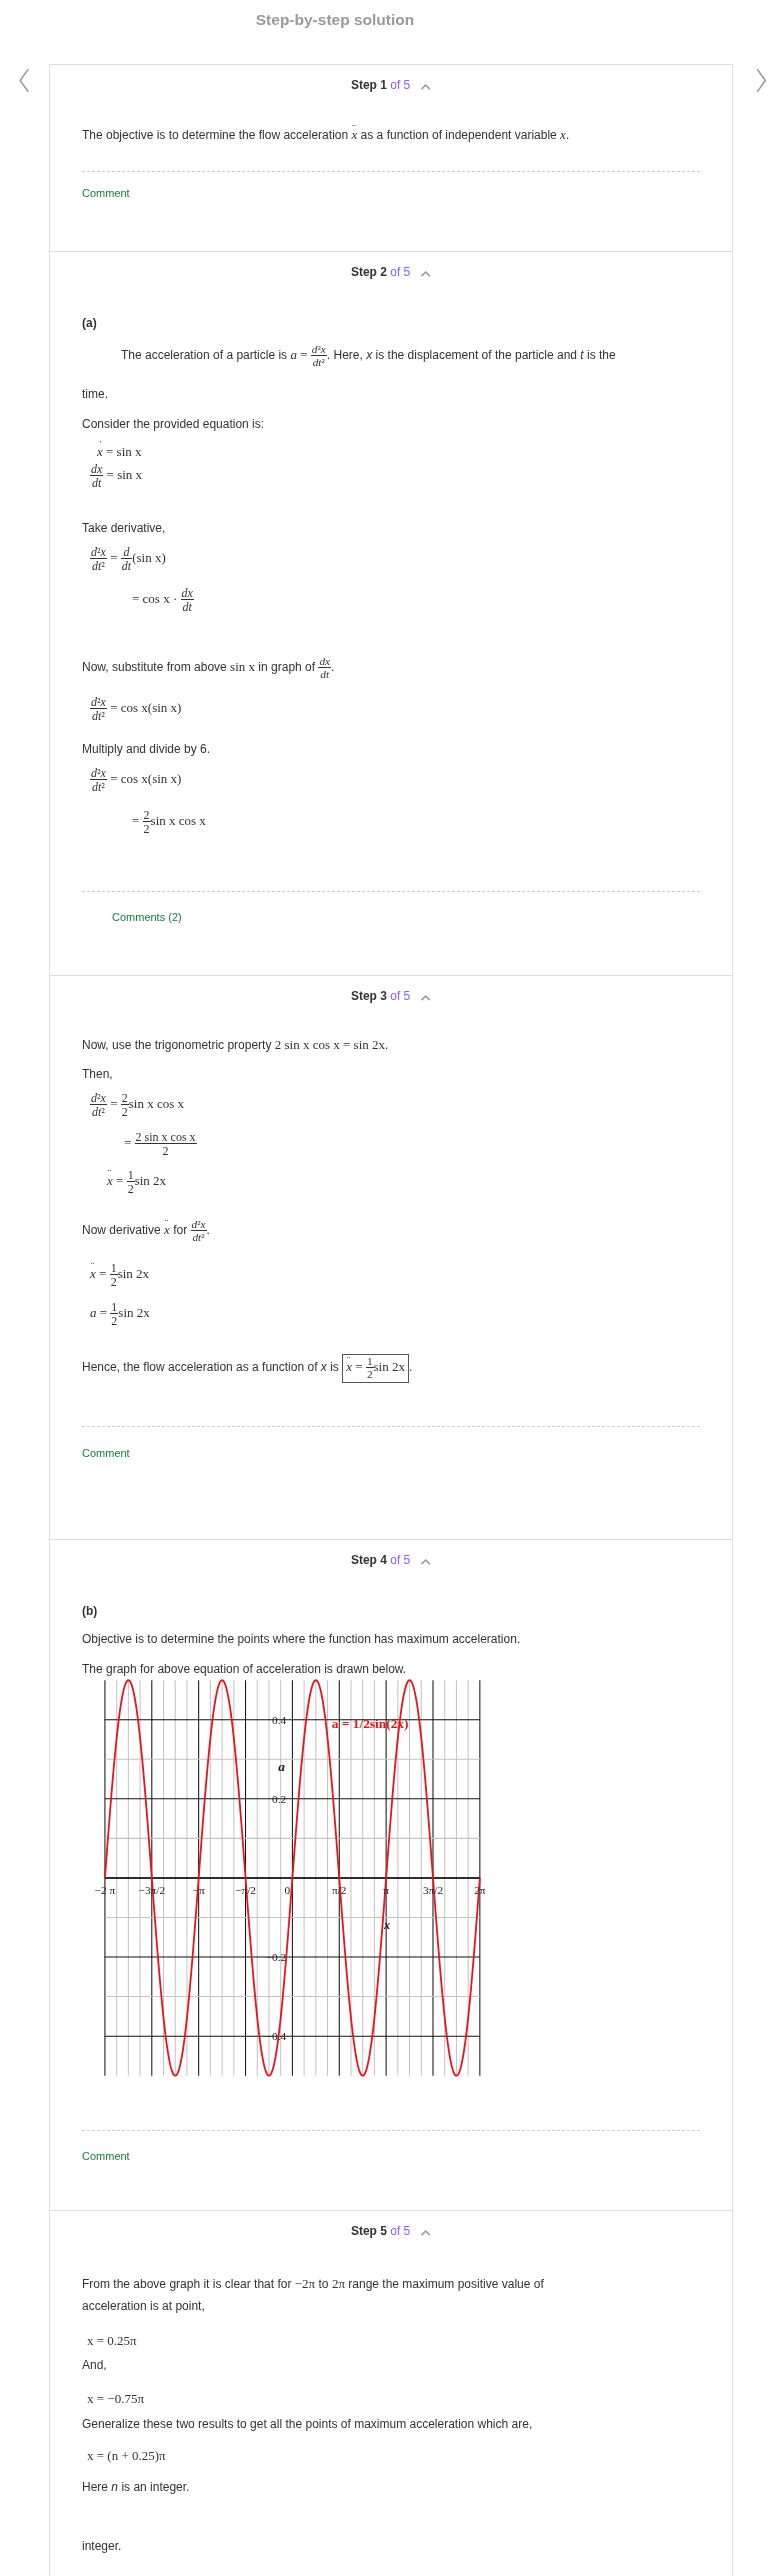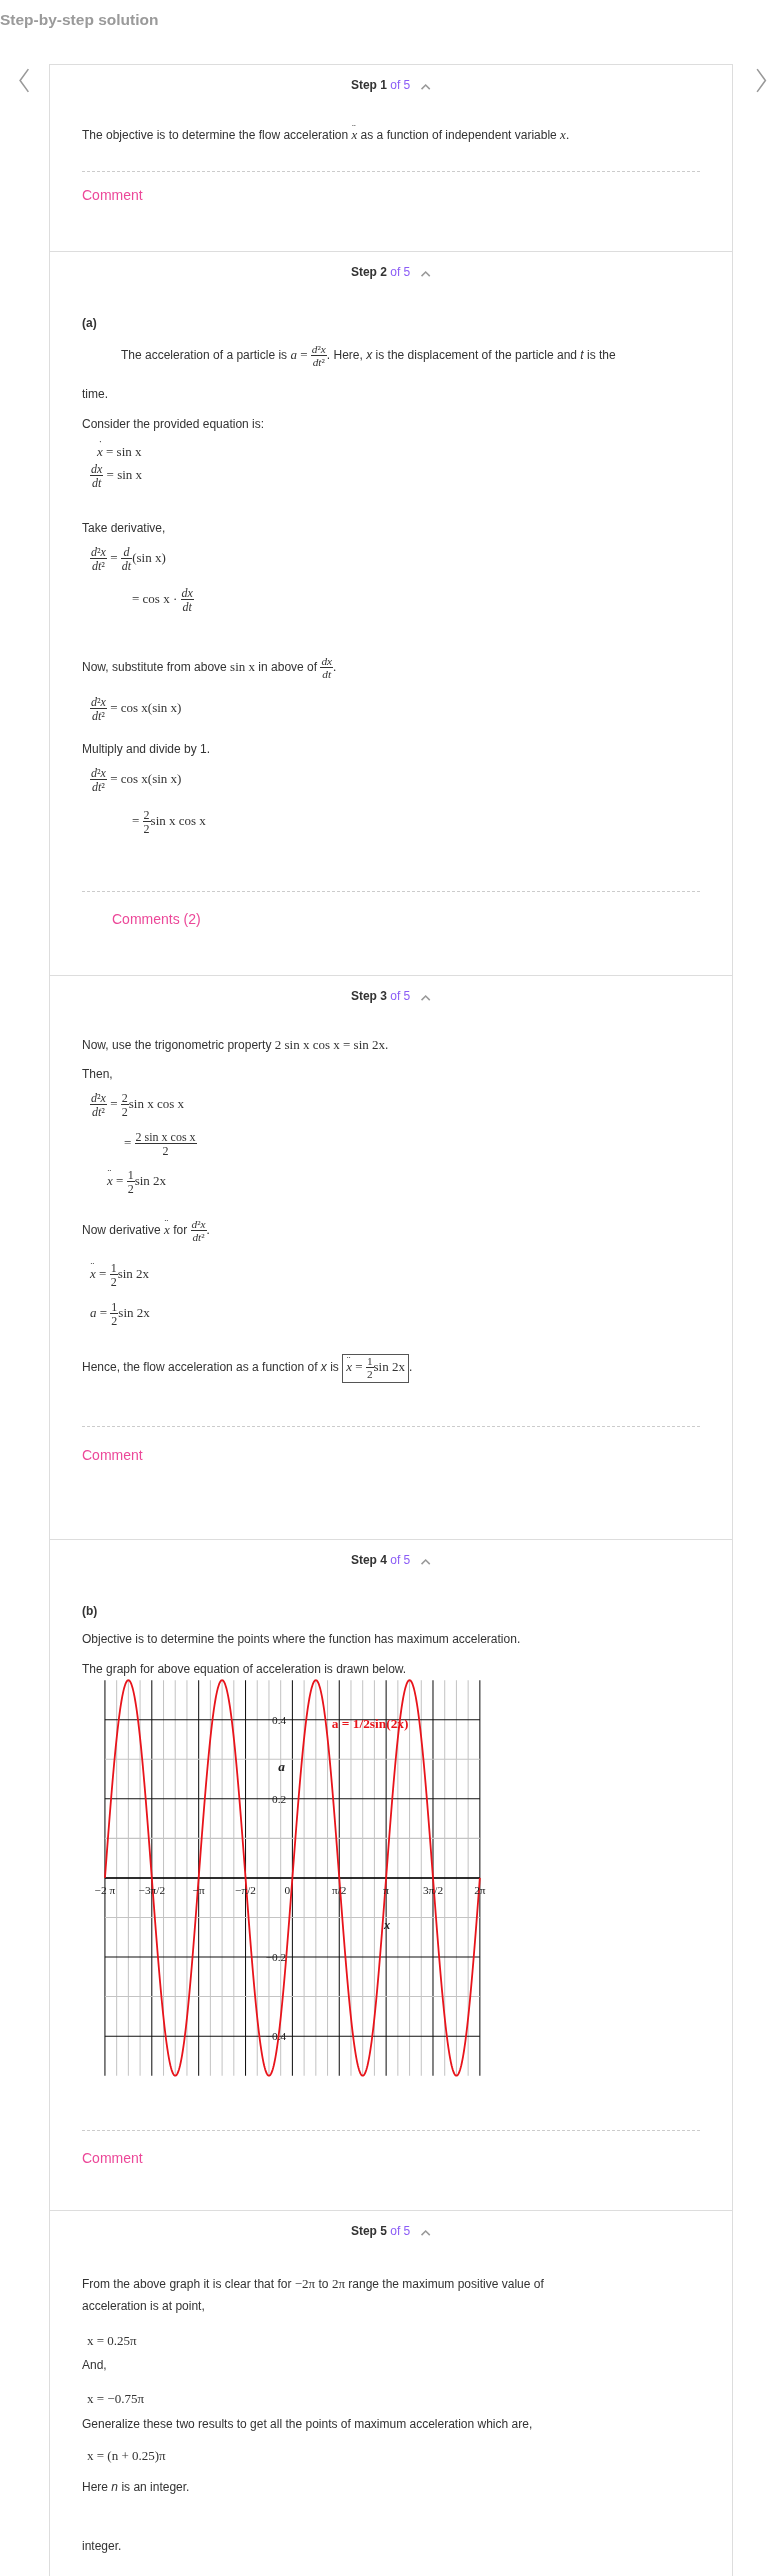--- a/index.html
+++ b/index.html
@@ -1,33 +1,33 @@
 <!DOCTYPE html>
 <html style="font-size:8.2px"><head>
 <meta charset="utf-8">
 <style>
   html, body { margin: 0; padding: 0; background: #ffffff; }
   body { width: 783px; height: 2648px; position: relative; font-family: "Liberation Sans", sans-serif; color: #333333; }
-  .page-title { position: absolute; top: 11.3px; left: 0; width: 670px; text-align: left; font-size: 15.5px; font-weight: bold; color: #9a9a9a; }
+  .page-title { position: absolute; top: 11.3px; left: 0; width: 670px; text-align: center; font-size: 15.5px; font-weight: bold; color: #9a9a9a; }
   .nav-arrow { position: absolute; top: 67px; width: 15.5px; height: 27px; cursor: pointer; }
   .nav-arrow svg { width: 15.5px; height: 27px; }
   .nav-prev { left: 16.5px; }
   .nav-next { left: 753px; }
   .container { position: absolute; left: 49px; top: 64px; width: 682px; border: 1px solid #dddddd; border-bottom: none; background: #fff; }
   .step { position: relative; border-bottom: 1px solid #dddddd; box-sizing: border-box; padding: 0 32px; }
   .step-header { text-align: center; font-size: 12px; padding-top: 13.4px; height: 26px; }
   .step-header .step-num { font-weight: bold; color: #333; }
   .step-header .step-of { color: #8b5cf6; }
   .step-header .chevron { display: inline-block; margin-left: 6.2px; width: 11.3px; height: 7.2px; vertical-align: middle; cursor: pointer; }
   .para { font-size: 12px; line-height: 15.5px; margin: 0; position: absolute; left: 32px; }
   .math { font-family: "Liberation Serif", serif; font-size: 13px; color: #333; }
   .math i { font-style: italic; }
   .part-label { font-size: 12px; font-weight: bold; position: absolute; left: 32px; }
   .divider { position: absolute; left: 32px; right: 32px; border-top: 1px dashed #cccccc; height: 0; }
-  .comment-link { position: absolute; left: 32px; font-size: 14px; color: #ec4899; cursor: pointer; }
+  .comment-link { position: absolute; left: 32px; font-size: 11px; color: #15803d; cursor: pointer; }
   .frac { display: inline-block; vertical-align: middle; text-align: center; font-family: "Liberation Serif", serif; line-height: 1; }
   .frac .num { display: block; padding: 0 1px; font-size: 11.3px; }
   .frac .den { display: block; border-top: 0.8px solid #333; padding: 1px 1px 0; font-size: 11.3px; }
   .eq { position: absolute; font-family: "Liberation Serif", serif; font-size: 13px; white-space: nowrap; color: #333; }
   .eq .frac .num, .eq .frac .den { font-size: 12px; }
   .boxed { display: inline-block; border: 1px solid #555; padding: 1px 3.1px; vertical-align: middle; }
   .ddot { position: relative; display: inline-block; font-style: italic; }
   .ddot::before { content: "\00A8"; position: absolute; left: 0.5px; top: -6.2px; font-style: normal; font-size: 11.3px; }
   .sdot { position: relative; display: inline-block; font-style: italic; }
   .sdot::before { content: "\02D9"; position: absolute; left: 1.5px; top: -6.2px; font-style: normal; font-size: 11.3px; }
@@ -89,25 +89,25 @@
     <p class="para" style="top:135px;">time.</p>
     <p class="para" style="top:165px;">Consider the provided equation is:</p>
     <div class="eq" style="left:47px; top:192px;"><span class="sdot">x</span> <span>= sin x</span></div>
     <div class="eq" style="left:40px; top:211px;"><span class="frac"><span class="num"><i>dx</i></span><span class="den"><i>dt</i></span></span> <span>= sin x</span></div>
     <p class="para" style="top:269px;">Take derivative,</p>
     <div class="eq" style="left:40px; top:294px;"><span class="frac"><span class="num"><i>d</i>²<i>x</i></span><span class="den"><i>dt</i>²</span></span> = <span class="frac"><span class="num"><i>d</i></span><span class="den"><i>dt</i></span></span><span>(sin x)</span></div>
     <div class="eq" style="left:82px; top:335px;"><span>= cos x ·</span> <span class="frac"><span class="num"><i>dx</i></span><span class="den"><i>dt</i></span></span></div>
     <p class="para" style="top:404px;">
       <span>Now, substitute from above</span>
       <span class="math">sin x</span>
-      <span>in above of</span>
+      <span>in graph of</span>
       <span class="math"><span class="frac"><span class="num"><i>dx</i></span><span class="den"><i>dt</i></span></span>.</span>
     </p>
     <div class="eq" style="left:40px; top:444px;"><span class="frac"><span class="num"><i>d</i>²<i>x</i></span><span class="den"><i>dt</i>²</span></span> <span>= cos x(sin x)</span></div>
-    <p class="para" style="top:490px;">Multiply and divide by 1.</p>
+    <p class="para" style="top:490px;">Multiply and divide by 6.</p>
     <div class="eq" style="left:40px; top:515px;"><span class="frac"><span class="num"><i>d</i>²<i>x</i></span><span class="den"><i>dt</i>²</span></span> <span>= cos x(sin x)</span></div>
     <div class="eq" style="left:82px; top:557px;">= <span class="frac"><span class="num">2</span><span class="den">2</span></span><span>sin x cos x</span></div>
     <div class="divider" style="top:639px;"></div>
     <div class="comment-link" style="top:659px;margin-left:30px;">Comments (2)</div>
   </section>
 
   <section class="step" style="height:564px;">
     <div class="step-header">
       <span class="step-num">Step 3</span>
       <span class="step-of">of 5</span>

